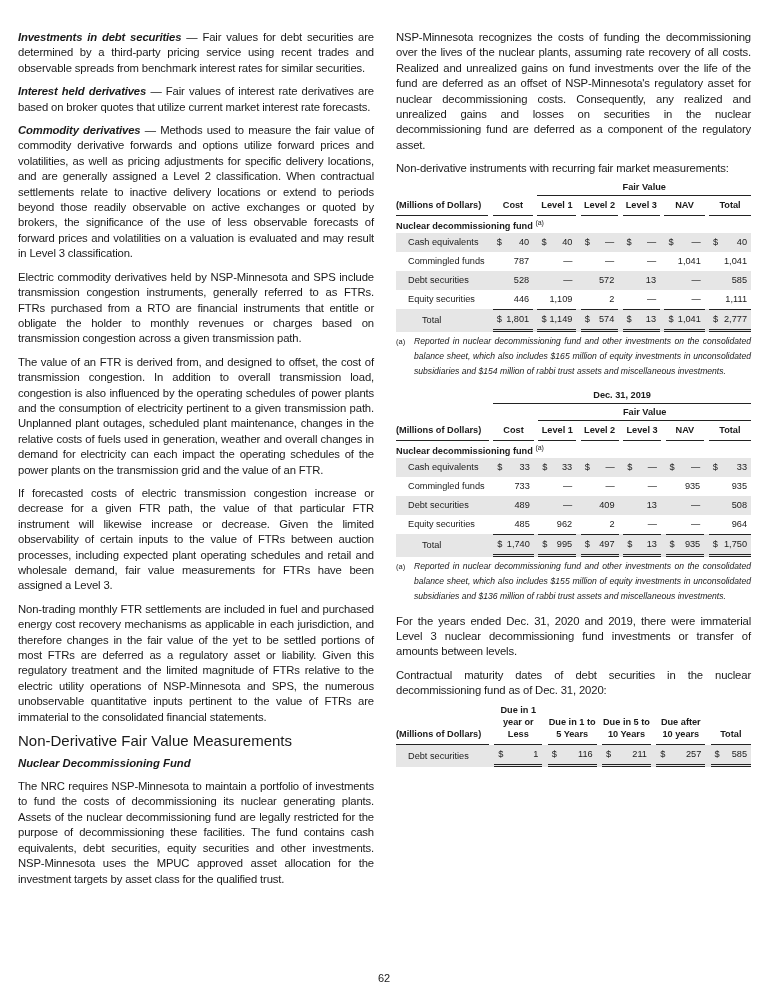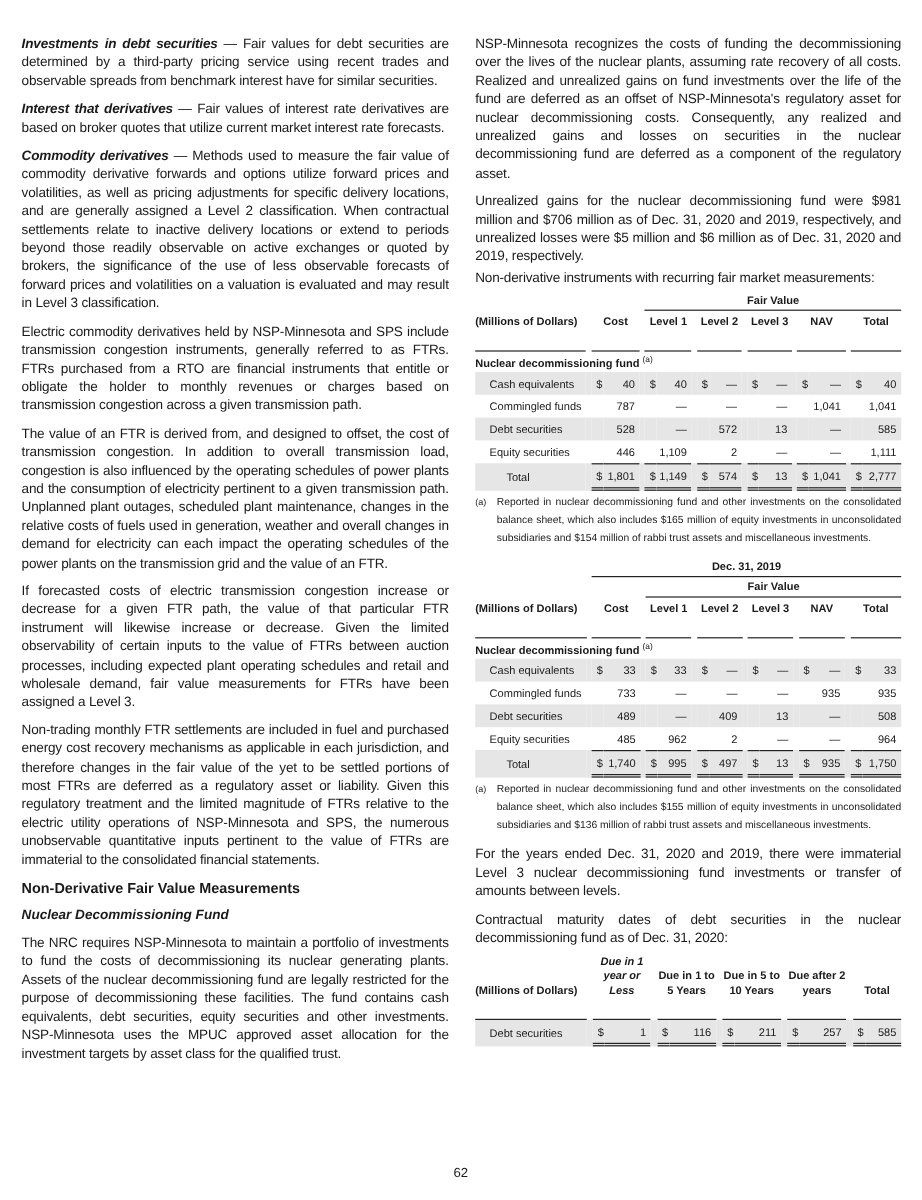--- a/index.html
+++ b/index.html
@@ -2,63 +2,62 @@
 <html><head>
 <meta charset="utf-8">
 <style>
   html, body { margin:0; padding:0; background:#ffffff; }
   body { width:768px; height:1000px; position:relative; font-family:"Liberation Sans", sans-serif; color:#1a1a1a; overflow:hidden; }
   .col { position:absolute; top:30px; }
   .left { left:18px; width:356px; }
   .right { left:396px; width:355px; }
   p { margin:0 0 8px 0; font-size:11.3px; line-height:15.4px; text-align:justify; letter-spacing:-0.15px; }
   .bi { font-weight:bold; font-style:italic; }
-  h3 { font-size:12px; margin:0 0 8px 0; font-weight:bold; line-height:15px; }
+  h3 { font-size:15px; margin:0 0 8px 0; font-weight:normal; line-height:15px; }
   h4 { font-size:11.3px; margin:0 0 8px 0; font-weight:bold; font-style:italic; line-height:15px; }
   table { border-collapse:separate; border-spacing:0; width:100%; font-size:9.2px; line-height:12px; }
   td, th { padding:0; white-space:nowrap; }
   .tbl-title td { text-align:center; font-weight:bold; padding-bottom:2px; }
   .ul { border-bottom:1.5px solid #222; }
-  th { font-weight:bold; text-align:center; padding-top:3px; padding-bottom:18px; }
+  th { font-weight:bold; text-align:center; padding-top:3px; padding-bottom:4px; }
   .label { text-align:left; }
   .shade td { background:#e6e6e6; }
   .row td { height:19px; }
   .num { text-align:right; padding-right:4px; }
   .dol { text-align:left; padding-left:4px; }
   .indent1 { padding-left:12px; }
   .indent2 { padding-left:26px; }
   .sec td { font-weight:bold; height:17px; }
   sup { font-size:7px; font-weight:normal; }
   .sp { width:6px; }
   .tot-top { border-top:1.5px solid #222; }
   .tot-bot { border-bottom:3px double #222; }
   .foot { display:flex; font-size:8.6px; line-height:15px; margin:2px 0 10px 0; }
   .foot .mark { width:18px; font-size:7.5px; flex:none; }
-  .foot .txt { text-align:justify; }
+  .foot .txt { text-align:justify;font-style:italic; }
   .page-no { position:absolute; top:972px; left:0; width:768px; text-align:center; font-size:11px; }
 </style>
 </head>
 <body>
 
 <div class="col left">
-  <p><span class="bi">Investments in debt securities</span><span> — Fair values for debt securities are determined by a third-party pricing service using recent trades and observable spreads from benchmark interest have for similar securities.</span></p>
-  <p><span class="bi">Interest that derivatives</span><span> — Fair values of interest rate derivatives are based on broker quotes that utilize current market interest rate forecasts.</span></p>
+  <p><span class="bi">Investments in debt securities</span><span> — Fair values for debt securities are determined by a third-party pricing service using recent trades and observable spreads from benchmark interest rates for similar securities.</span></p>
+  <p><span class="bi">Interest held derivatives</span><span> — Fair values of interest rate derivatives are based on broker quotes that utilize current market interest rate forecasts.</span></p>
   <p><span class="bi">Commodity derivatives</span><span> — Methods used to measure the fair value of commodity derivative forwards and options utilize forward prices and volatilities, as well as pricing adjustments for specific delivery locations, and are generally assigned a Level 2 classification. When contractual settlements relate to inactive delivery locations or extend to periods beyond those readily observable on active exchanges or quoted by brokers, the significance of the use of less observable forecasts of forward prices and volatilities on a valuation is evaluated and may result in Level 3 classification.</span></p>
   <p>Electric commodity derivatives held by NSP-Minnesota and SPS include transmission congestion instruments, generally referred to as FTRs. FTRs purchased from a RTO are financial instruments that entitle or obligate the holder to monthly revenues or charges based on transmission congestion across a given transmission path.</p>
   <p>The value of an FTR is derived from, and designed to offset, the cost of transmission congestion. In addition to overall transmission load, congestion is also influenced by the operating schedules of power plants and the consumption of electricity pertinent to a given transmission path. Unplanned plant outages, scheduled plant maintenance, changes in the relative costs of fuels used in generation, weather and overall changes in demand for electricity can each impact the operating schedules of the power plants on the transmission grid and the value of an FTR.</p>
   <p>If forecasted costs of electric transmission congestion increase or decrease for a given FTR path, the value of that particular FTR instrument will likewise increase or decrease. Given the limited observability of certain inputs to the value of FTRs between auction processes, including expected plant operating schedules and retail and wholesale demand, fair value measurements for FTRs have been assigned a Level 3.</p>
   <p>Non-trading monthly FTR settlements are included in fuel and purchased energy cost recovery mechanisms as applicable in each jurisdiction, and therefore changes in the fair value of the yet to be settled portions of most FTRs are deferred as a regulatory asset or liability. Given this regulatory treatment and the limited magnitude of FTRs relative to the electric utility operations of NSP-Minnesota and SPS, the numerous unobservable quantitative inputs pertinent to the value of FTRs are immaterial to the consolidated financial statements.</p>
   <h3>Non-Derivative Fair Value Measurements</h3>
   <h4>Nuclear Decommissioning Fund</h4>
   <p>The NRC requires NSP-Minnesota to maintain a portfolio of investments to fund the costs of decommissioning its nuclear generating plants. Assets of the nuclear decommissioning fund are legally restricted for the purpose of decommissioning these facilities. The fund contains cash equivalents, debt securities, equity securities and other investments. NSP-Minnesota uses the MPUC approved asset allocation for the investment targets by asset class for the qualified trust.</p>
 </div>
 
 <div class="col right">
   <p>NSP-Minnesota recognizes the costs of funding the decommissioning over the lives of the nuclear plants, assuming rate recovery of all costs. Realized and unrealized gains on fund investments over the life of the fund are deferred as an offset of NSP-Minnesota's regulatory asset for nuclear decommissioning costs. Consequently, any realized and unrealized gains and losses on securities in the nuclear decommissioning fund are deferred as a component of the regulatory asset.</p>
-  <p style="margin-bottom:2px;">Unrealized gains for the nuclear decommissioning fund were $981 million and $706 million as of Dec. 31, 2020 and 2019, respectively, and unrealized losses were $5 million and $6 million as of Dec. 31, 2020 and 2019, respectively.</p>
   <p style="margin-bottom:2px;">Non-derivative instruments with recurring fair market measurements:</p>
 
   <table>
     <colgroup>
       <col style="width:94px">
         <col class="sp">
         <col style="width:10px">
         <col style="width:32px">
         <col class="sp">
         <col style="width:10px">
@@ -392,27 +391,27 @@
         <col style="width:10px">
         <col style="width:42px">
         <col class="sp">
         <col style="width:10px">
         <col style="width:32px">
     </colgroup>
     <tbody>
     <tr style="vertical-align:bottom;">
       <th class="label ul">(Millions of Dollars)</th>
           <th></th>
-      <th colspan="2" class="ul" style="white-space:normal;font-style:italic;">Due in 1 year or Less</th>
+      <th colspan="2" class="ul" style="white-space:normal;">Due in 1 year or Less</th>
           <th></th>
       <th colspan="2" class="ul" style="white-space:normal;">Due in 1 to 5 Years</th>
           <th></th>
       <th colspan="2" class="ul" style="white-space:normal;">Due in 5 to 10 Years</th>
           <th></th>
-      <th colspan="2" class="ul" style="white-space:normal;">Due after 2 years</th>
+      <th colspan="2" class="ul" style="white-space:normal;">Due after 10 years</th>
           <th></th>
       <th colspan="2" class="ul">Total</th>
     </tr>
     <tr class="row shade">
       <td class="indent1">Debt securities</td>
           <td></td>
       <td class="dol tot-bot">$</td>
           <td class="num tot-bot">1</td>
           <td></td>
       <td class="dol tot-bot">$</td>

